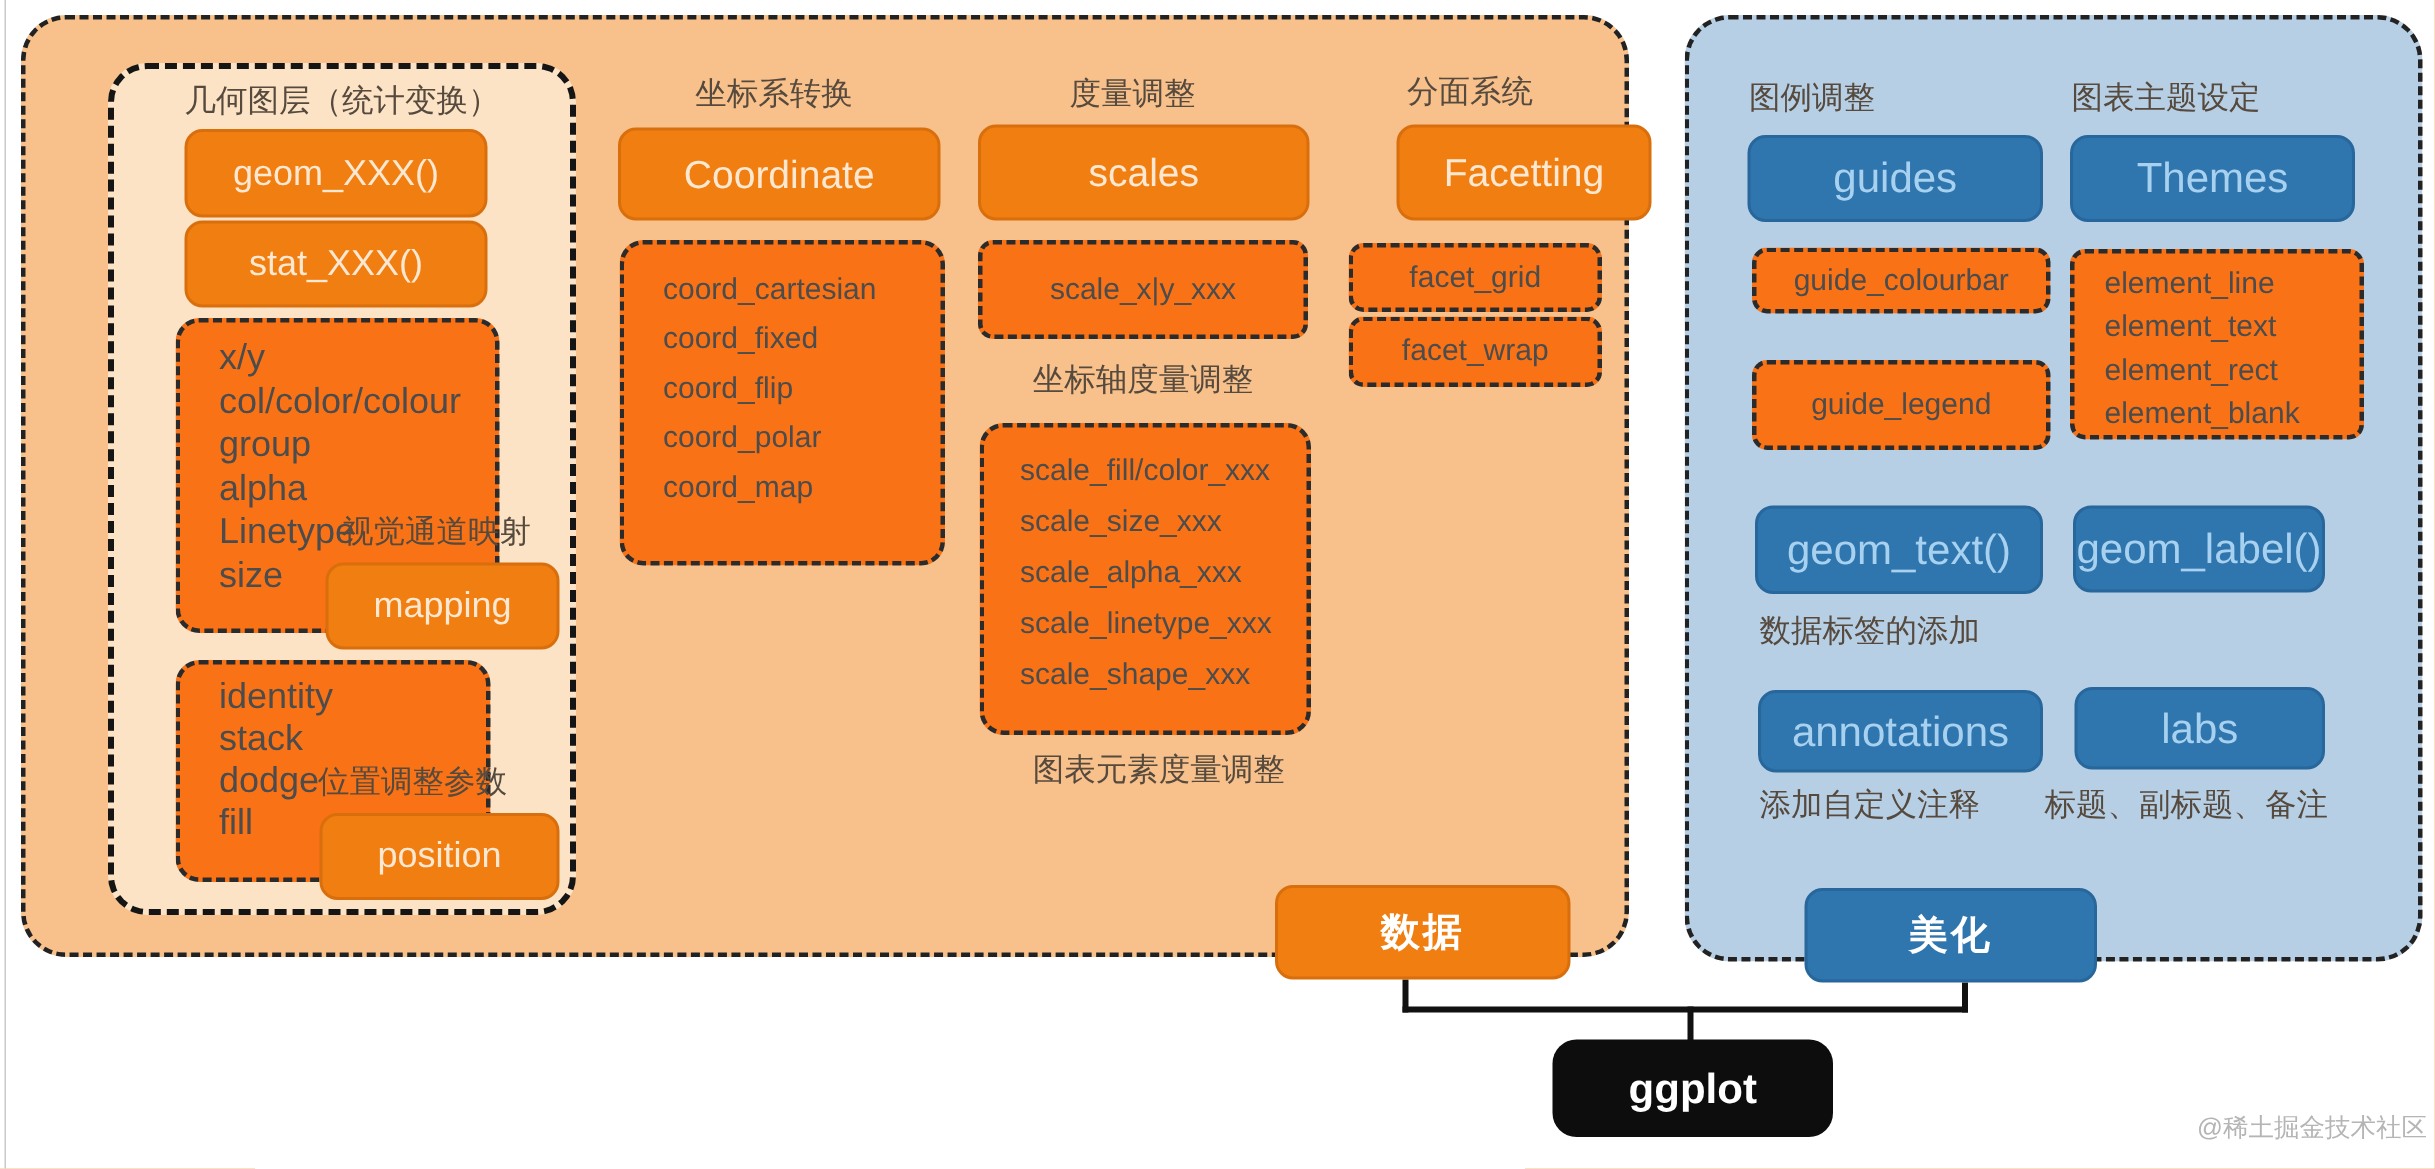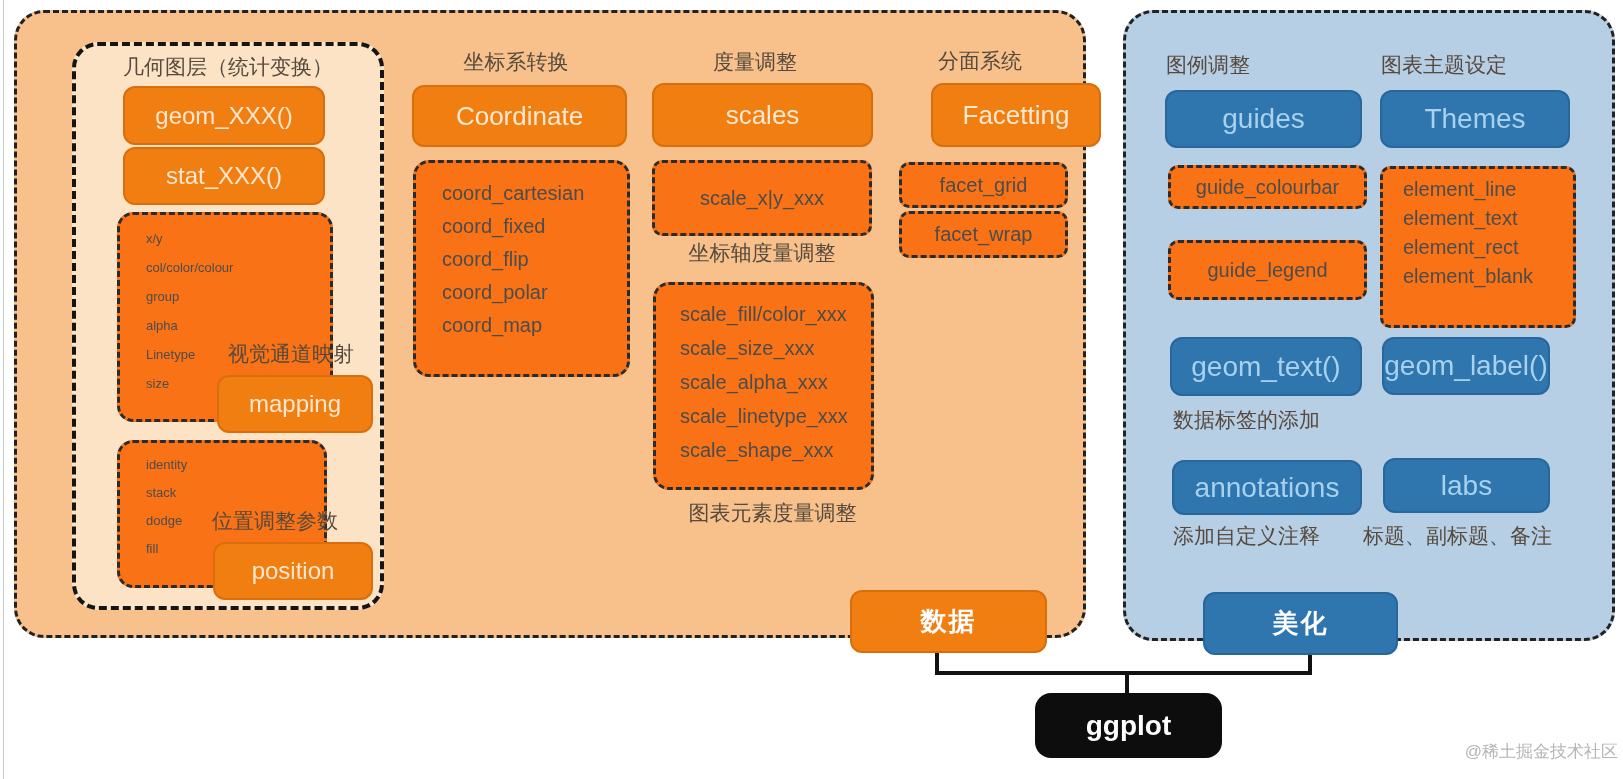--- a/index.html
+++ b/index.html
@@ -17,21 +17,21 @@
   .btn{display:flex;align-items:center;justify-content:center;border-radius:12px;white-space:nowrap;}
   .btn-o{background:#f07e11;border:2px solid #d96f0c;color:#ffe8d1;font-size:24px;}
   .btn-b{background:#2f75ae;border:2px solid #27679c;color:#a7d1ef;font-size:28px;}
   .btn-big{font-weight:bold;color:#ffffff;font-size:26px;letter-spacing:2px;}
   .btn-black{background:#0d0d0d;border-radius:16px;color:#ffffff;font-weight:bold;font-size:28px;
     display:flex;align-items:center;justify-content:center;}
   
   .wbox{background:#f97316;border:3px dashed #2b2b2b;border-radius:16px;color:#4c4c4c;}
   .wbox-sq{border-radius:5px;}
   .wbox-sm{border-radius:10px;display:flex;align-items:center;justify-content:center;font-size:20px;}
-  .li{font-size:13px;line-height:29px;color:#4c4c4c;white-space:nowrap;}
+  .li{font-size:24px;line-height:29px;color:#4c4c4c;white-space:nowrap;}
   .li33{font-size:20px;line-height:33px;}
   .li34{font-size:20px;line-height:34px;}
   .li29{font-size:20px;line-height:29px;}
   
   .cap{color:#564a3e;font-size:21px;white-space:nowrap;}
   .cap-c{text-align:center;}
   
   .line{background:#111;}
   .watermark{color:#b5b5b5;font-size:17px;text-align:right;white-space:nowrap;}
   .edge{background:#c9c9c9;}
@@ -74,21 +74,21 @@
 <div class="abs wbox" style="left:413px;top:160px;width:217px;height:217px;padding:14px 0 0 26px;">
   <div class="li li33">coord_cartesian</div>
   <div class="li li33">coord_fixed</div>
   <div class="li li33">coord_flip</div>
   <div class="li li33">coord_polar</div>
   <div class="li li33">coord_map</div>
 </div>
 
 <div class="abs cap cap-c" style="left:655px;top:48px;width:200px;">度量调整</div>
 <div class="abs btn btn-o" style="left:652px;top:83px;width:221px;height:64px;font-size:26px;">scales</div>
-<div class="abs wbox wbox-sq wbox-sm" style="left:652px;top:160px;width:220px;height:76px;">scale_x|y_xxx</div>
+<div class="abs wbox wbox-sq wbox-sm" style="left:652px;top:160px;width:220px;height:66px;">scale_x|y_xxx</div>
 <div class="abs cap cap-c" style="left:652px;top:239px;width:220px;">坐标轴度量调整</div>
 <div class="abs wbox" style="left:653px;top:282px;width:221px;height:208px;padding:12px 0 0 24px;">
   <div class="li li34">scale_fill/color_xxx</div>
   <div class="li li34">scale_size_xxx</div>
   <div class="li li34">scale_alpha_xxx</div>
   <div class="li li34">scale_linetype_xxx</div>
   <div class="li li34">scale_shape_xxx</div>
 </div>
 <div class="abs cap cap-c" style="left:660px;top:499px;width:225px;">图表元素度量调整</div>
 
@@ -103,21 +103,21 @@
 
 <div class="abs cap" style="left:1166px;top:51px;">图例调整</div>
 <div class="abs cap" style="left:1381px;top:51px;">图表主题设定</div>
 
 <div class="abs btn btn-b" style="left:1165px;top:90px;width:197px;height:58px;">guides</div>
 <div class="abs btn btn-b" style="left:1380px;top:90px;width:190px;height:58px;">Themes</div>
 
 <div class="abs wbox wbox-sm" style="left:1168px;top:165px;width:199px;height:44px;">guide_colourbar</div>
 <div class="abs wbox wbox-sm" style="left:1168px;top:240px;width:199px;height:60px;">guide_legend</div>
 
-<div class="abs wbox" style="left:1380px;top:166px;width:196px;height:162px;padding:6px 0 0 20px;border-radius:10px;">
+<div class="abs wbox" style="left:1380px;top:166px;width:196px;height:127px;padding:6px 0 0 20px;border-radius:10px;">
   <div class="li li29">element_line</div>
   <div class="li li29">element_text</div>
   <div class="li li29">element_rect</div>
   <div class="li li29">element_blank</div>
 </div>
 
 <div class="abs btn btn-b" style="left:1170px;top:337px;width:192px;height:59px;">geom_text()</div>
 <div class="abs btn btn-b" style="left:1382px;top:337px;width:168px;height:58px;">geom_label()</div>
 <div class="abs cap" style="left:1173px;top:406px;">数据标签的添加</div>
 

